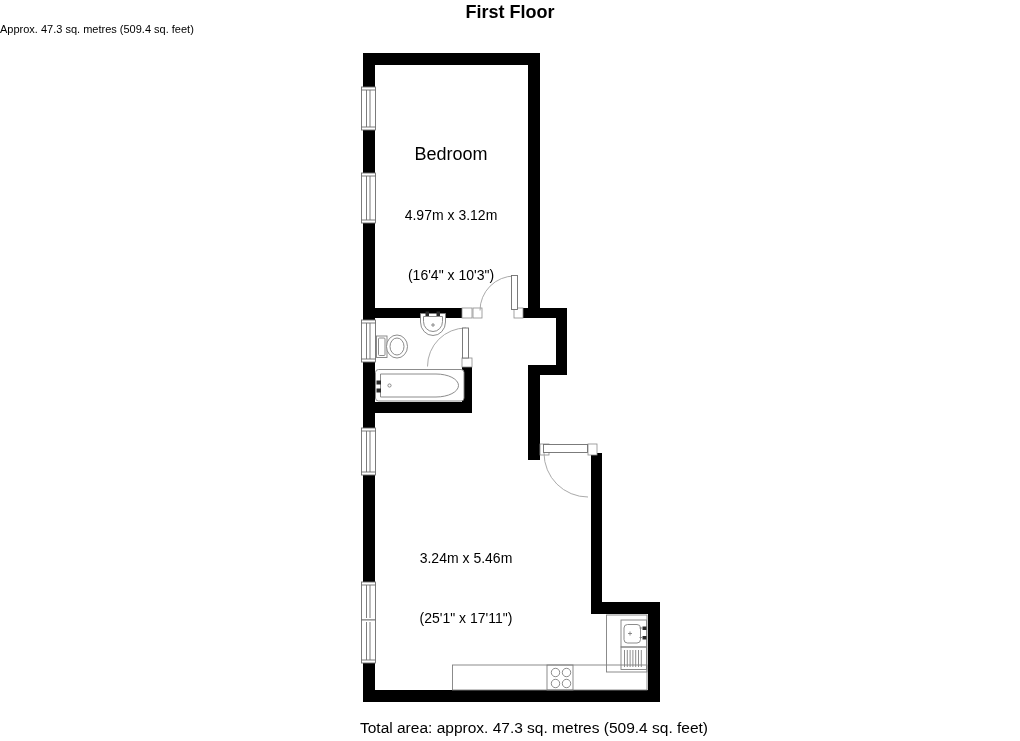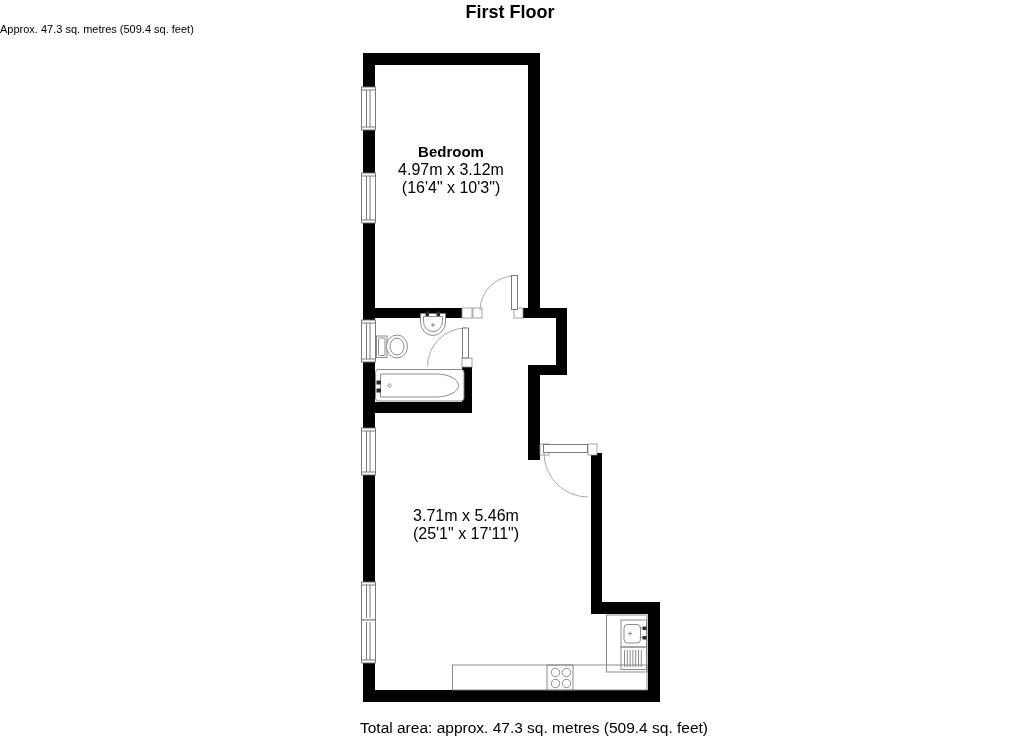--- a/index.html
+++ b/index.html
@@ -15,22 +15,22 @@
   .plan-svg{position:absolute;left:0;top:0;width:1020px;height:741px;}
   .title{
     position:absolute;top:2px;left:0;width:1020px;
     text-align:center;font-size:18px;font-weight:bold;
   }
   .subtitle{
     position:absolute;top:23px;left:0;width:1020px;
     text-align:left;font-size:11px;
   }
   .room-label{position:absolute;text-align:center;line-height:1.12;}
-  .room-label .room-name{font-size:15px;font-weight:bold;}
-  .room-label .room-dim{font-size:16px;}
+  .room-label .room-name{font-size:18px;font-weight:normal;}
+  .room-label .room-dim{font-size:14px;margin-top:44px;}
   .bedroom-label{left:371px;top:144px;width:160px;}
   .kitchen-label{left:391px;top:507px;width:150px;}
   .footer{
     position:absolute;top:719px;left:0;width:1020px;
     text-align:center;font-size:15.5px;padding-left:24px;
   }
 </style>
 </head>
 <body>
 
@@ -205,19 +205,19 @@
     </g>
   </svg>
 
   <div class="room-label bedroom-label">
     <div class="room-name">Bedroom</div>
     <div class="room-dim">4.97m x 3.12m</div>
     <div class="room-dim">(16'4" x 10'3")</div>
   </div>
 
   <div class="room-label kitchen-label">
-    <div class="room-dim">3.71m x 5.46m</div>
+    <div class="room-dim">3.24m x 5.46m</div>
     <div class="room-dim">(25'1" x 17'11")</div>
   </div>
 
   <div class="footer">Total area: approx. 47.3 sq. metres (509.4 sq. feet)</div>
 
 </div>
 
 </body></html>

